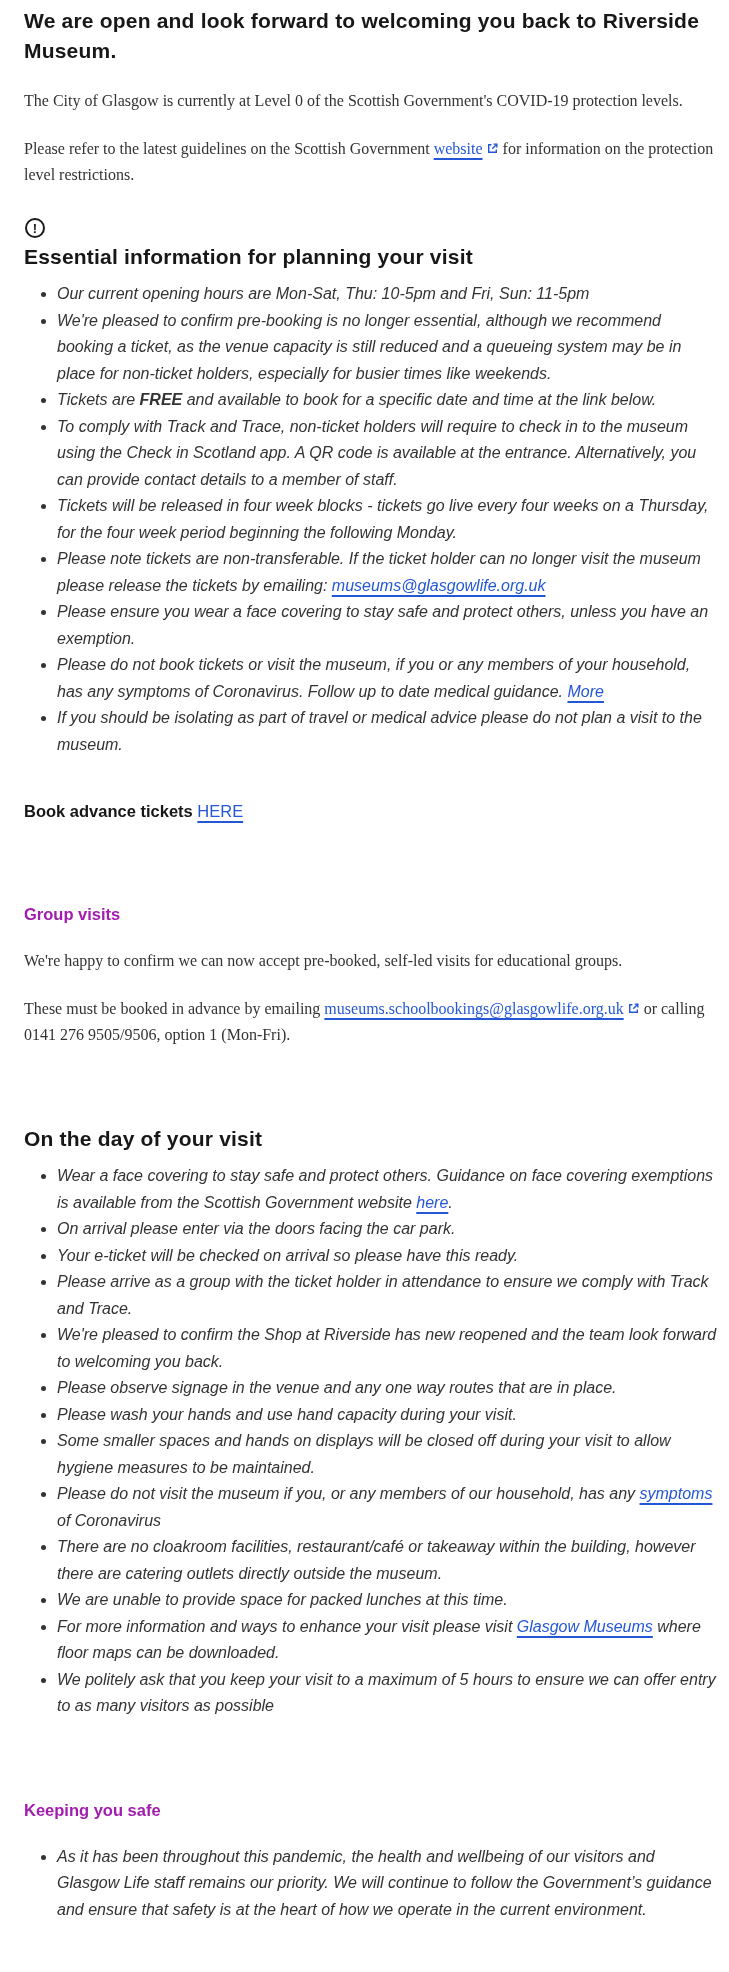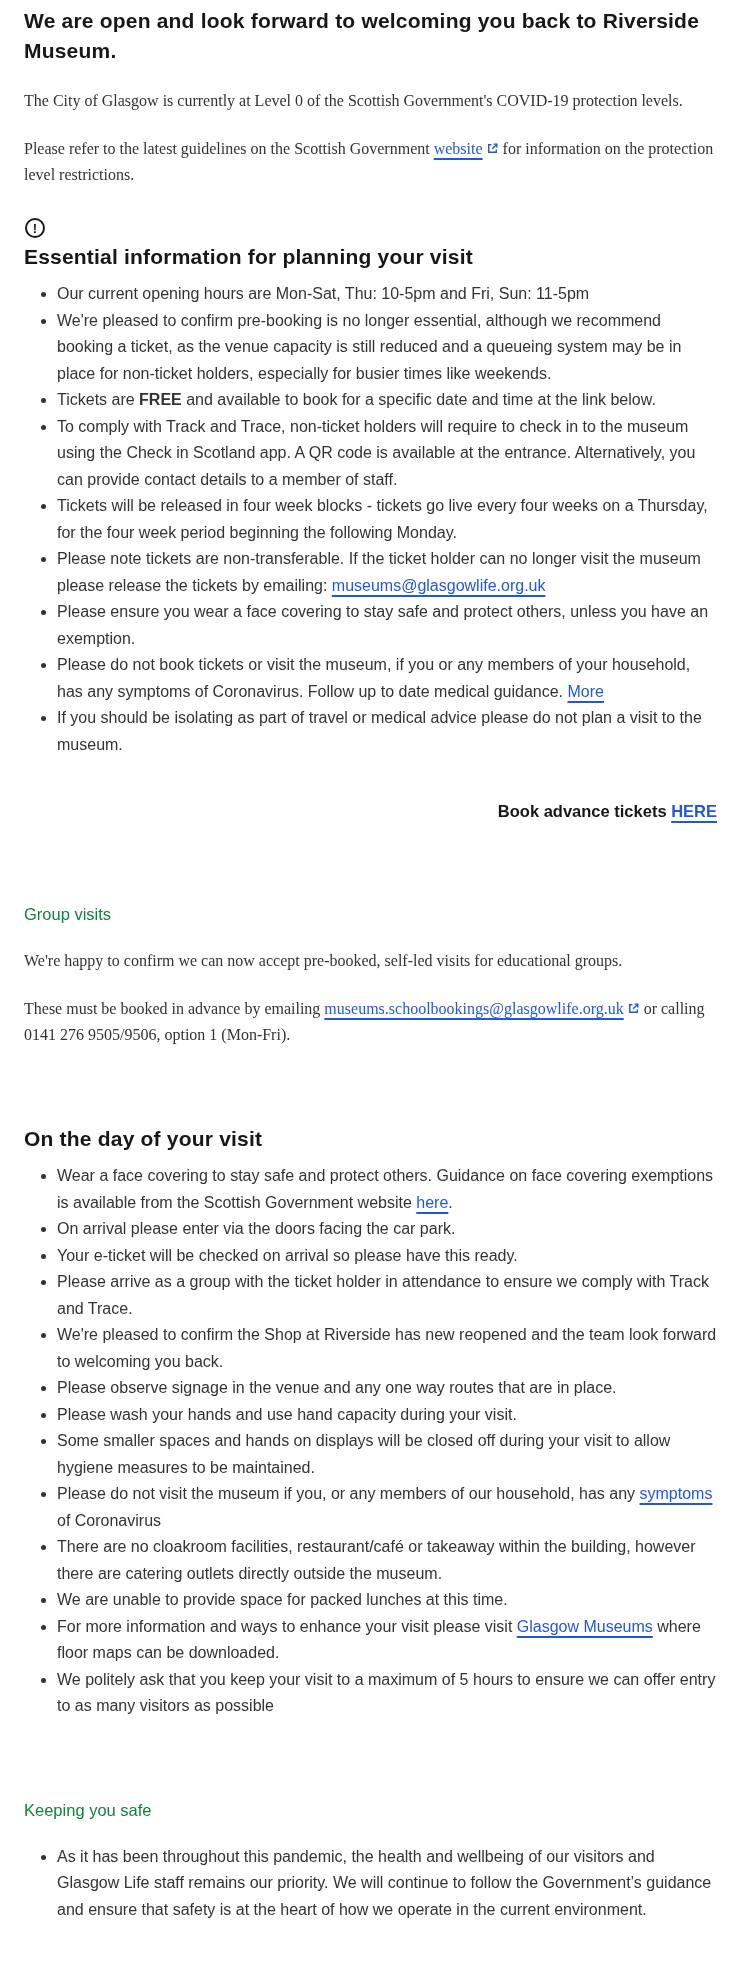--- a/index.html
+++ b/index.html
@@ -37,52 +37,52 @@
     width:20px;height:20px;
     border:2.6px solid #1a1a1a;
     border-radius:50%;
     box-sizing:border-box;
     display:flex;align-items:center;justify-content:center;
     font-weight:bold;font-size:13px;line-height:1;color:#1a1a1a;
     margin:30px 0 4px 1px;
   }
   .section-heading-small{
     font-size:16.5px;
-    font-weight:normal;
-    color:#15803d;
+    font-weight:bold;
+    color:#a21caf;
     line-height:24px;
     margin:78px 0 0 0;
   }
   ul.bullets{
     list-style:none;
     margin:9px 0 0 0;
     padding:0 0 0 16px;
+    font-style:italic;
   }
   ul.bullets li{
     position:relative;
     font-size:16px;
     line-height:26.5px;
     padding-left:17px;
     margin:0;
   }
   ul.bullets li::before{
     content:"";
     position:absolute;
     left:1px;top:11px;
     width:5px;height:5px;
     border-radius:50%;
     background:#333333;
   }
   .book-line{
     font-size:16.5px;
-    font-weight:bold;
+    font-weight:normal;
     color:#171717;
     margin:40px 0 0 0;
     line-height:26px;
-    text-align:right;
   }
   .mt-section{margin-top:76px;}
   .mt-heading-gap{margin-top:8px;}
 </style>
 </head>
 <body>
 
 <div class="page">
 
   <h2 class="big-heading">We are open and look forward to welcoming you back to Riverside Museum.</h2>

